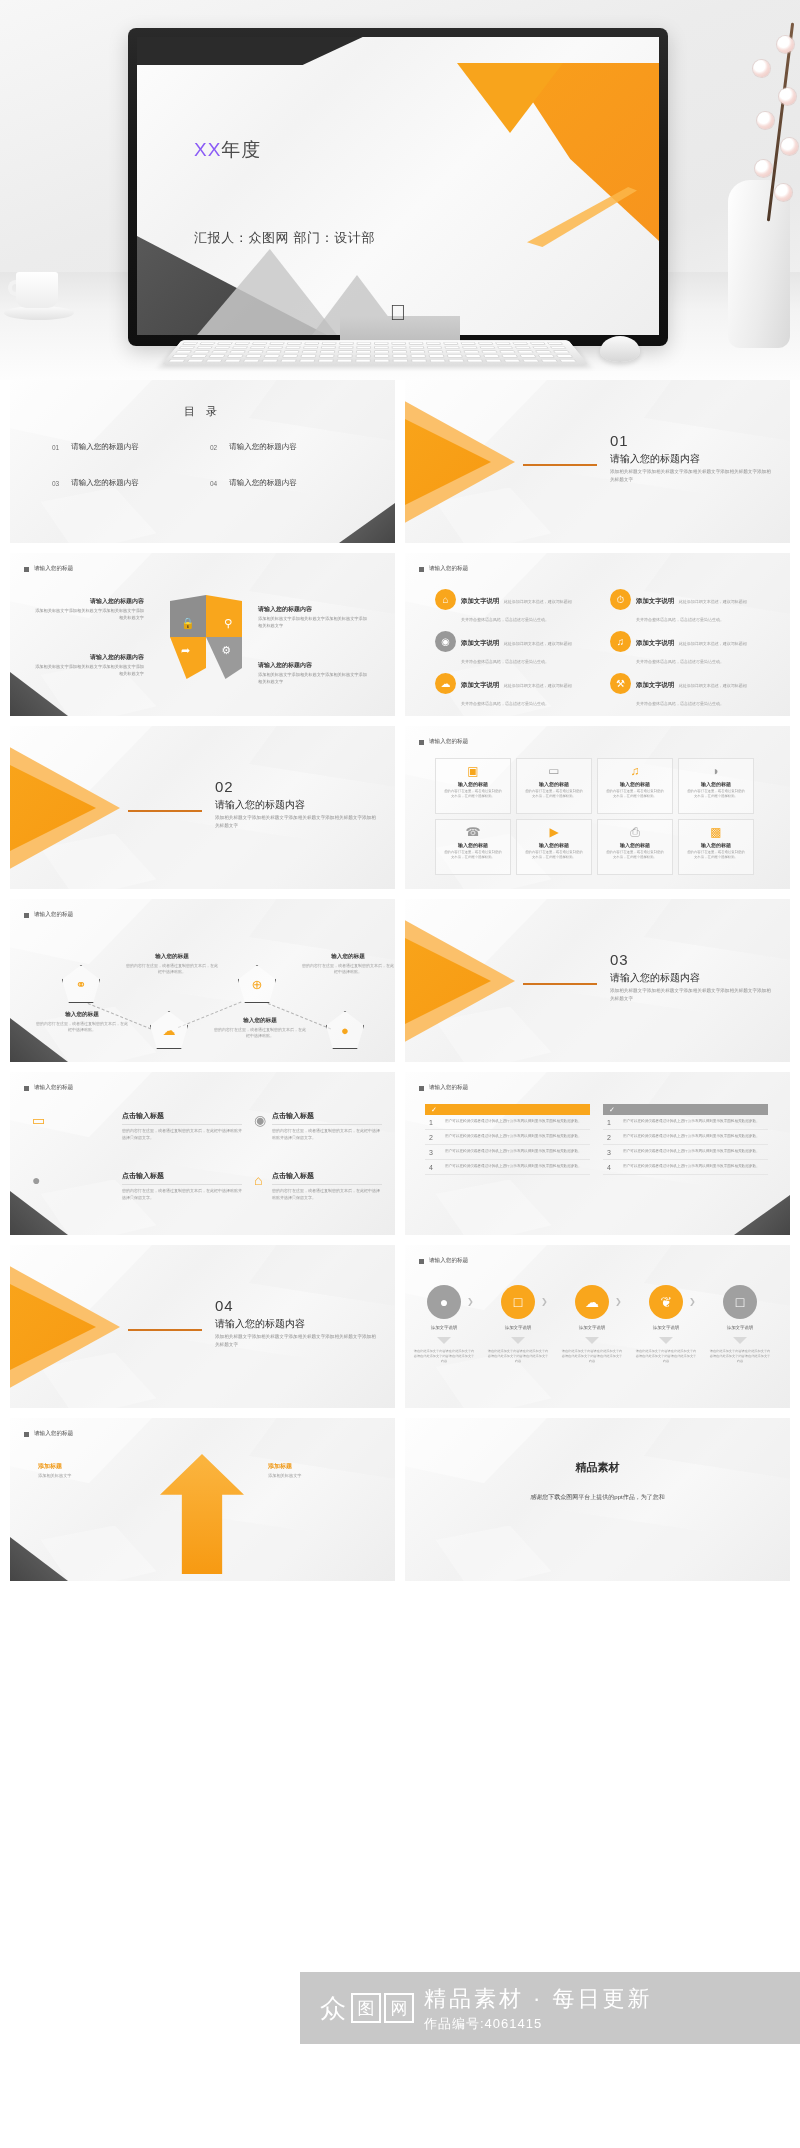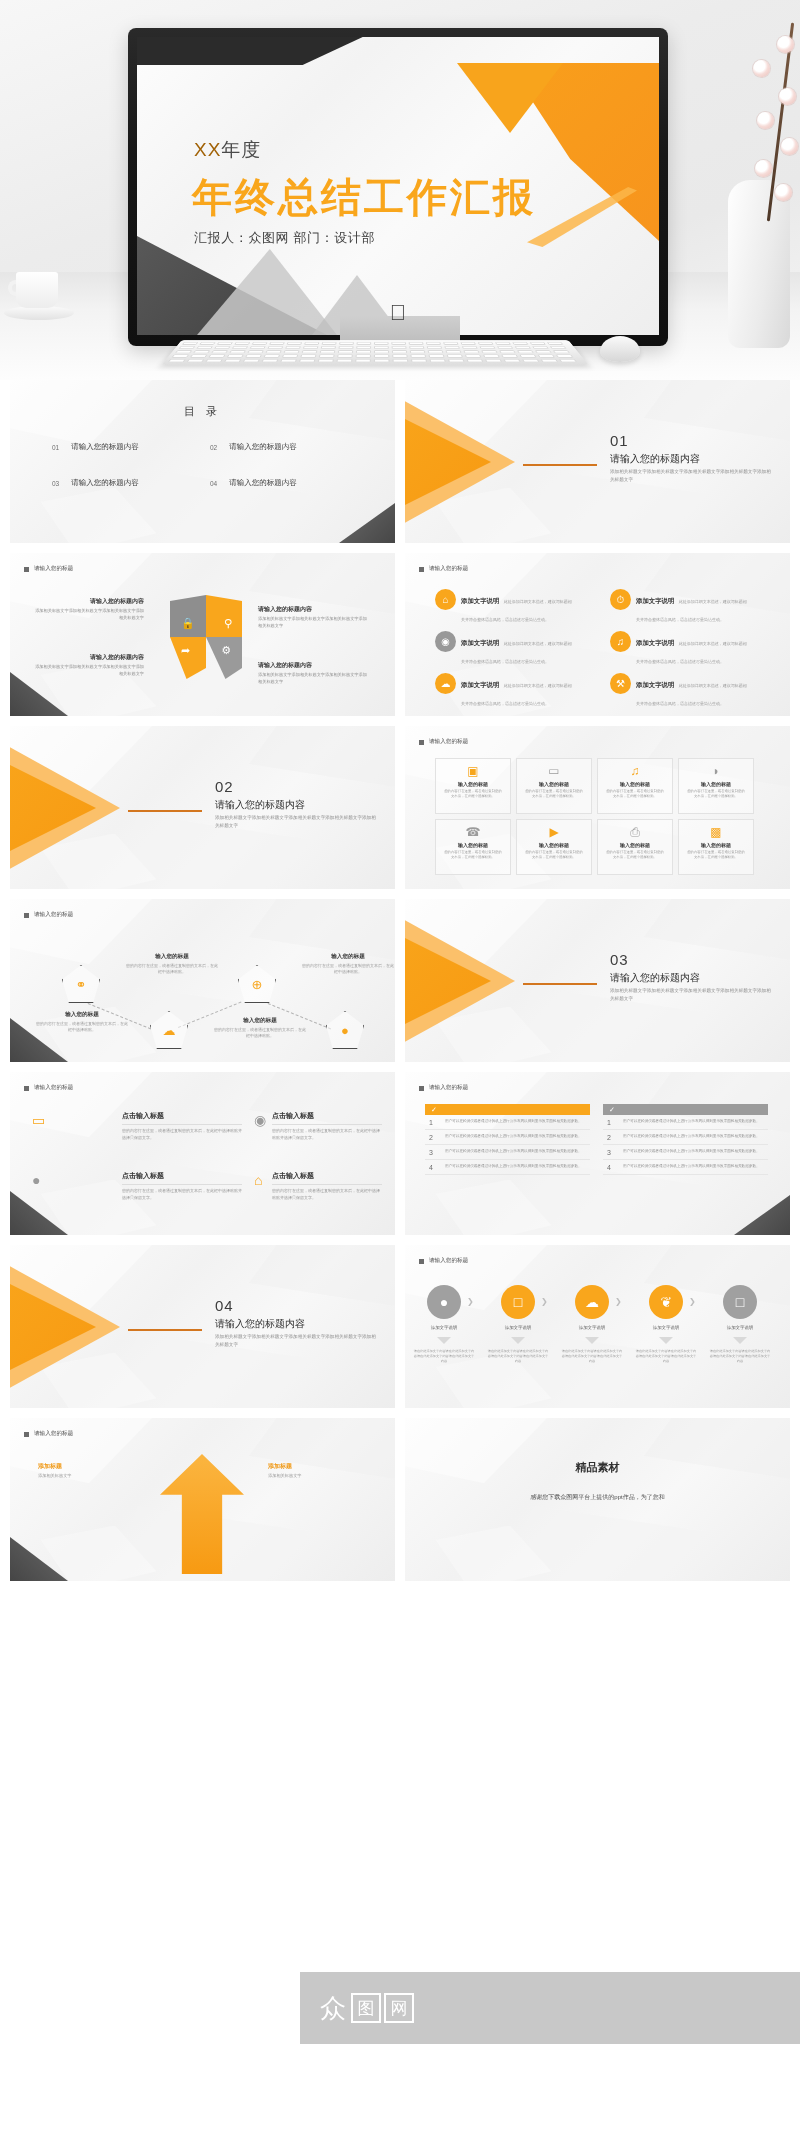--- a/index.html
+++ b/index.html
@@ -34,21 +34,21 @@
       background:#fbb64a; clip-path:polygon(92% 0,100% 6%,14% 100%,0 92%); opacity:.85; }
   .gray-tri-bl { position:absolute; left:0; bottom:0; width:190px; height:150px;
       background:linear-gradient(135deg,#5d5d5d 0%,#3f3f3f 100%);
       clip-path:polygon(0 34%,100% 100%,0 100%); }
   .gray-tri-bl2 { position:absolute; left:60px; bottom:0; width:140px; height:86px;
       background:#c9c9c9; clip-path:polygon(52% 0,100% 100%,0 100%); opacity:.85; }
   .gray-tri-bm { position:absolute; left:175px; bottom:0; width:90px; height:60px;
       background:#bdbdbd; clip-path:polygon(50% 0,100% 100%,0 100%); opacity:.7; }
   .hero-pre { position:absolute; left:57px; top:100px; font-size:19px; color:#4a4a4a;
       letter-spacing:1px; }
-  .hero-pre b { color:#a16207; font-weight:normal; }
+  .hero-pre b { color:#8b5cf6; font-weight:normal; }
   .hero-title { position:absolute; left:55px; top:133px; font-size:40px; font-weight:bold;
       color:#f9a61c; letter-spacing:3px; white-space:nowrap; }
   .hero-sub { position:absolute; left:57px; top:192px; font-size:13px; color:#3f3f3f;
       letter-spacing:.6px; }
   .neck { position:absolute; left:50%; transform:translateX(-50%); top:316px; width:120px;
       height:34px; background:linear-gradient(180deg,#cfcfcf,#b9b9b9); }
   .apple { position:absolute; left:50%; transform:translateX(-50%); top:272px;
       font-size:22px; color:#3a3a3a; z-index:5; }
   .stand { position:absolute; left:50%; transform:translateX(-50%); top:348px; width:230px;
       height:10px; border-radius:4px; background:linear-gradient(180deg,#dcdcdc,#bdbdbd); }
@@ -205,21 +205,20 @@
         <div class="tri-dark-tl"></div>
         <div class="or-big"></div>
         <div class="or-tri2"></div>
         <div class="or-line"></div>
         <div class="gray-tri-bl"></div>
         <div class="gray-tri-bl2"></div>
         <div class="gray-tri-bm"></div>
         <div class="hero-pre">
           <b>XX</b><span>年度</span>
         </div>
-        <div class="hero-title">年终总结工作汇报</div>
         <div class="hero-sub">汇报人：众图网  部门：设计部</div>
       </div>
     </div>
     <div class="apple"></div>
   </div>
   <div class="neck"></div>
   <div class="stand"></div>
 
   <div class="kbd" id="kbd">
       <i style="left: 4px; top: 3px; width: 15px; height: 5px;"></i>
@@ -822,13 +821,17 @@
     </div>
   </div>
 </div>
 
 <div class="wm">
   <div class="wm-logo">
     <span class="wm-box" style="border:none;font-size:26px;">众</span>
     <span class="wm-box">图</span>
     <span class="wm-box">网</span>
   </div>
+  <div class="wm-right">
+    <span class="wm-t">精品素材 · 每日更新</span>
+    <span class="wm-s">作品编号:4061415</span>
+  </div>
 </div>
 
 </body></html>

